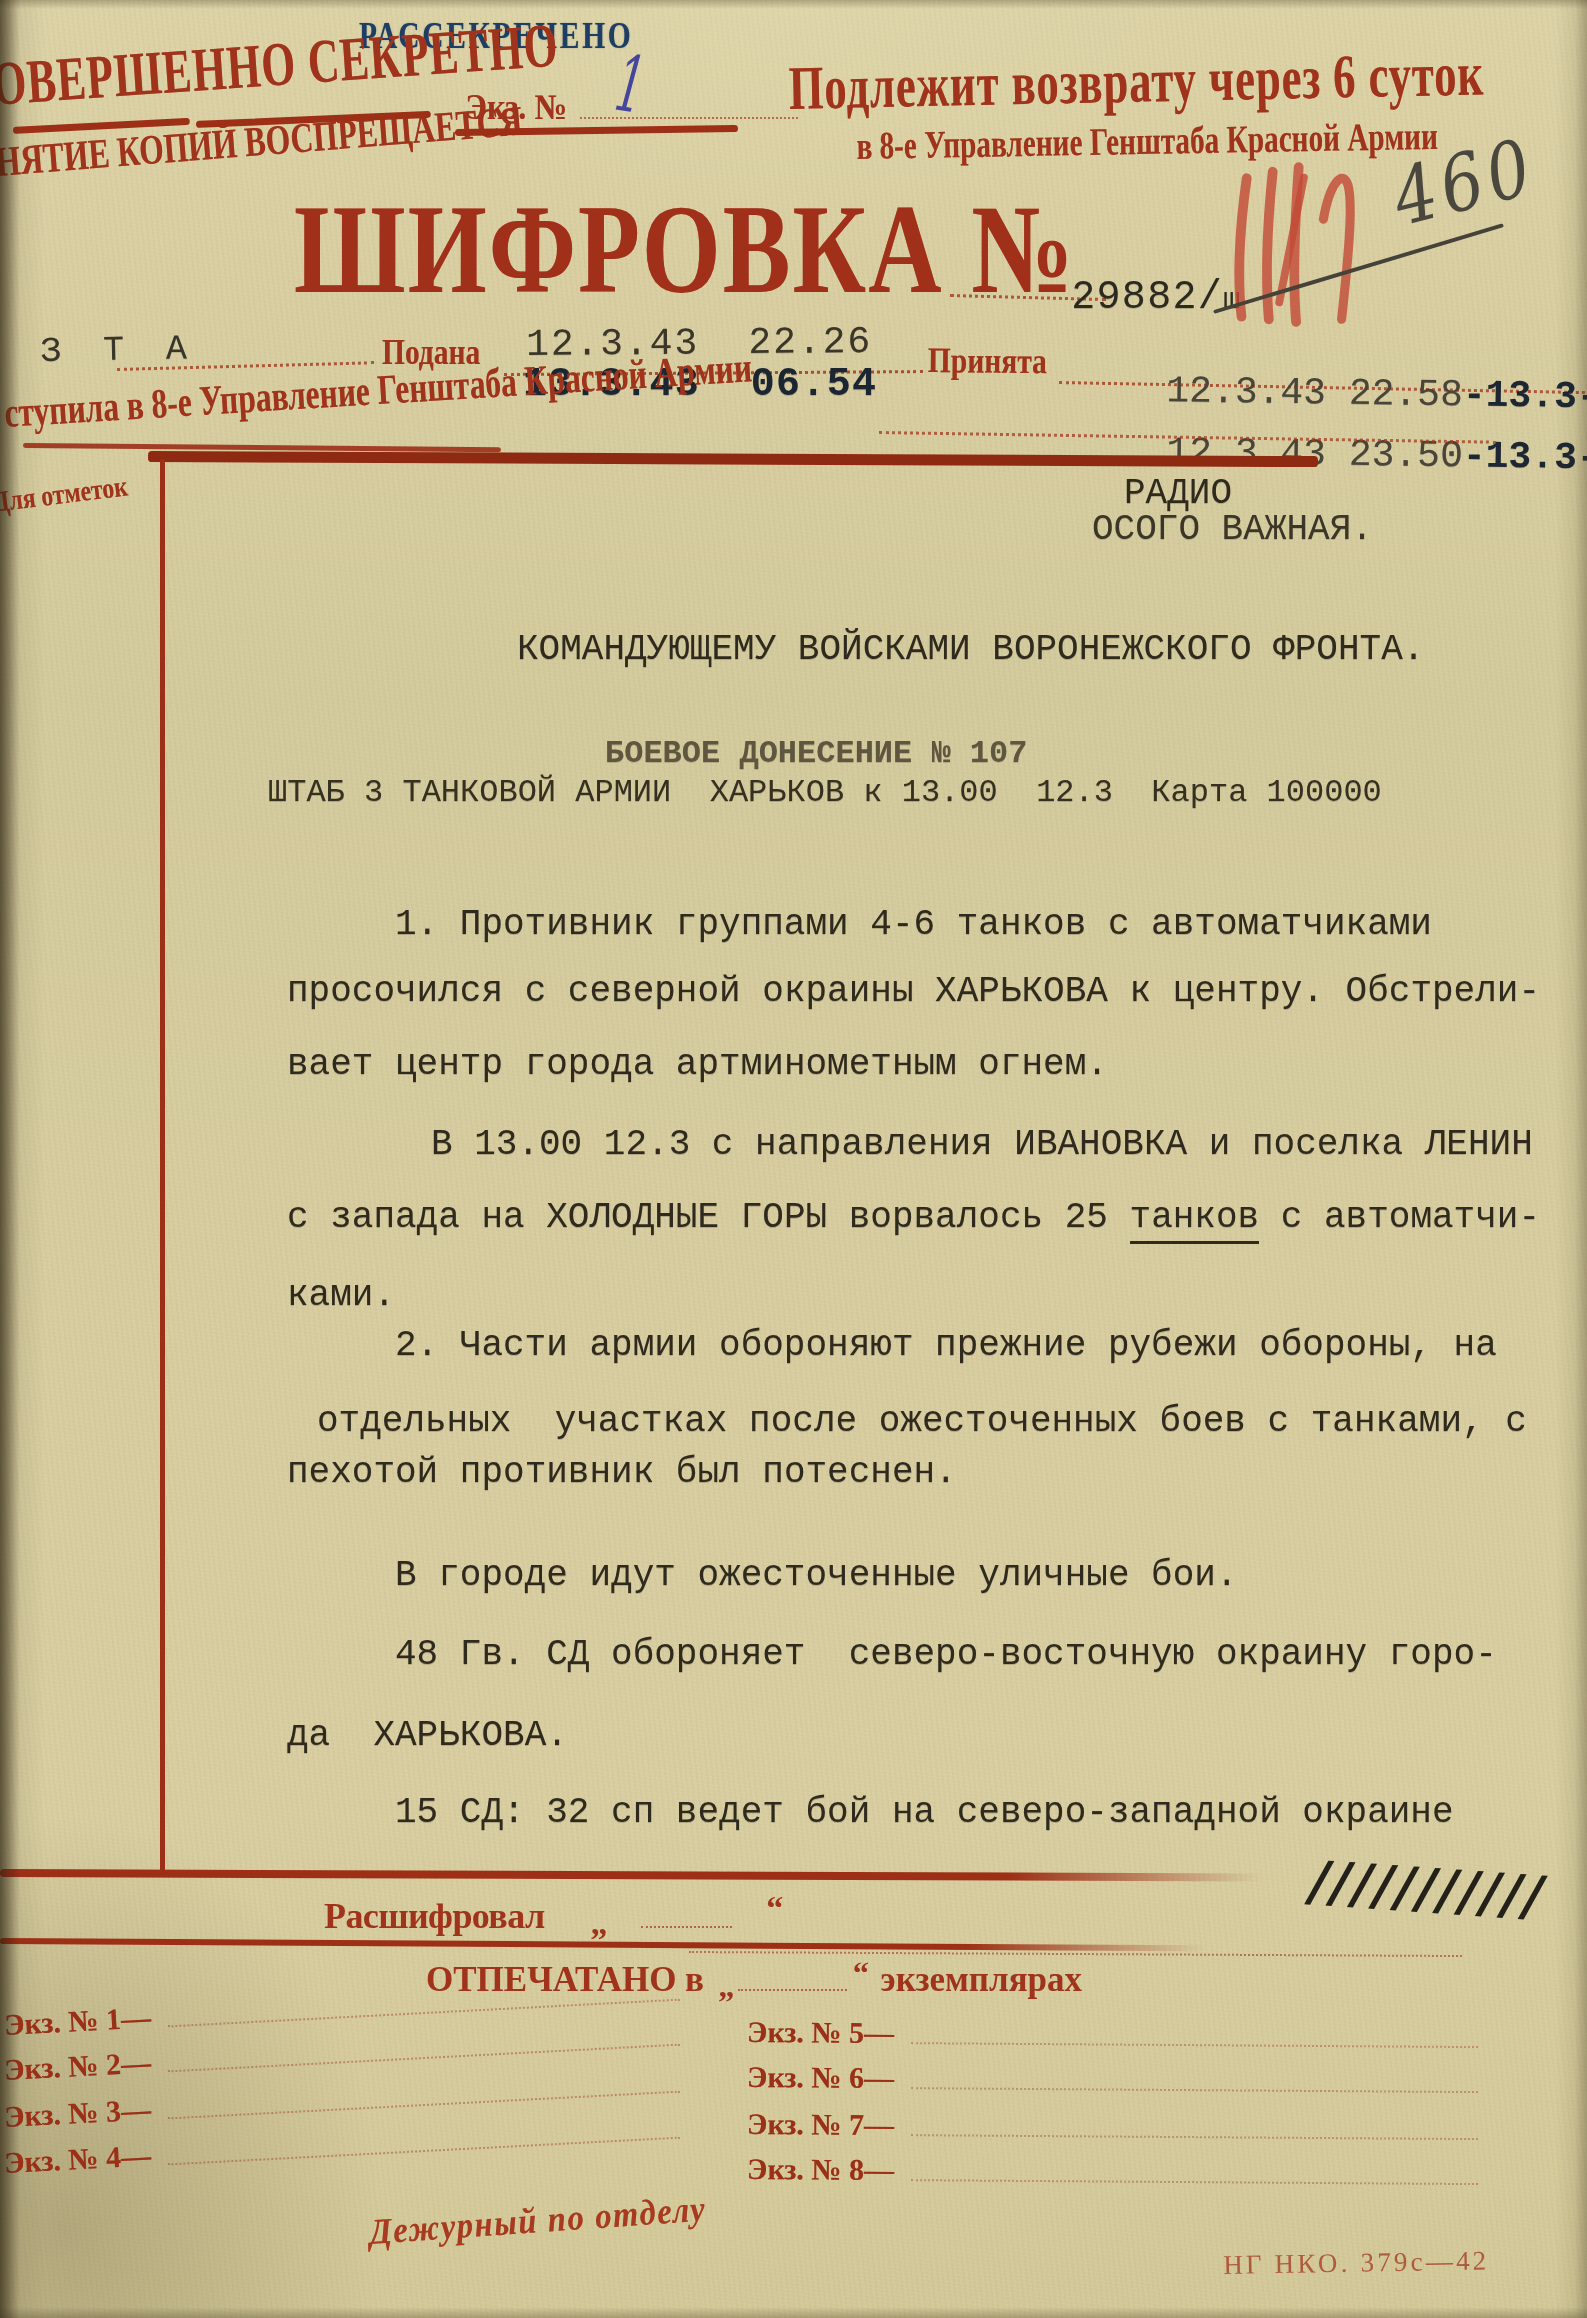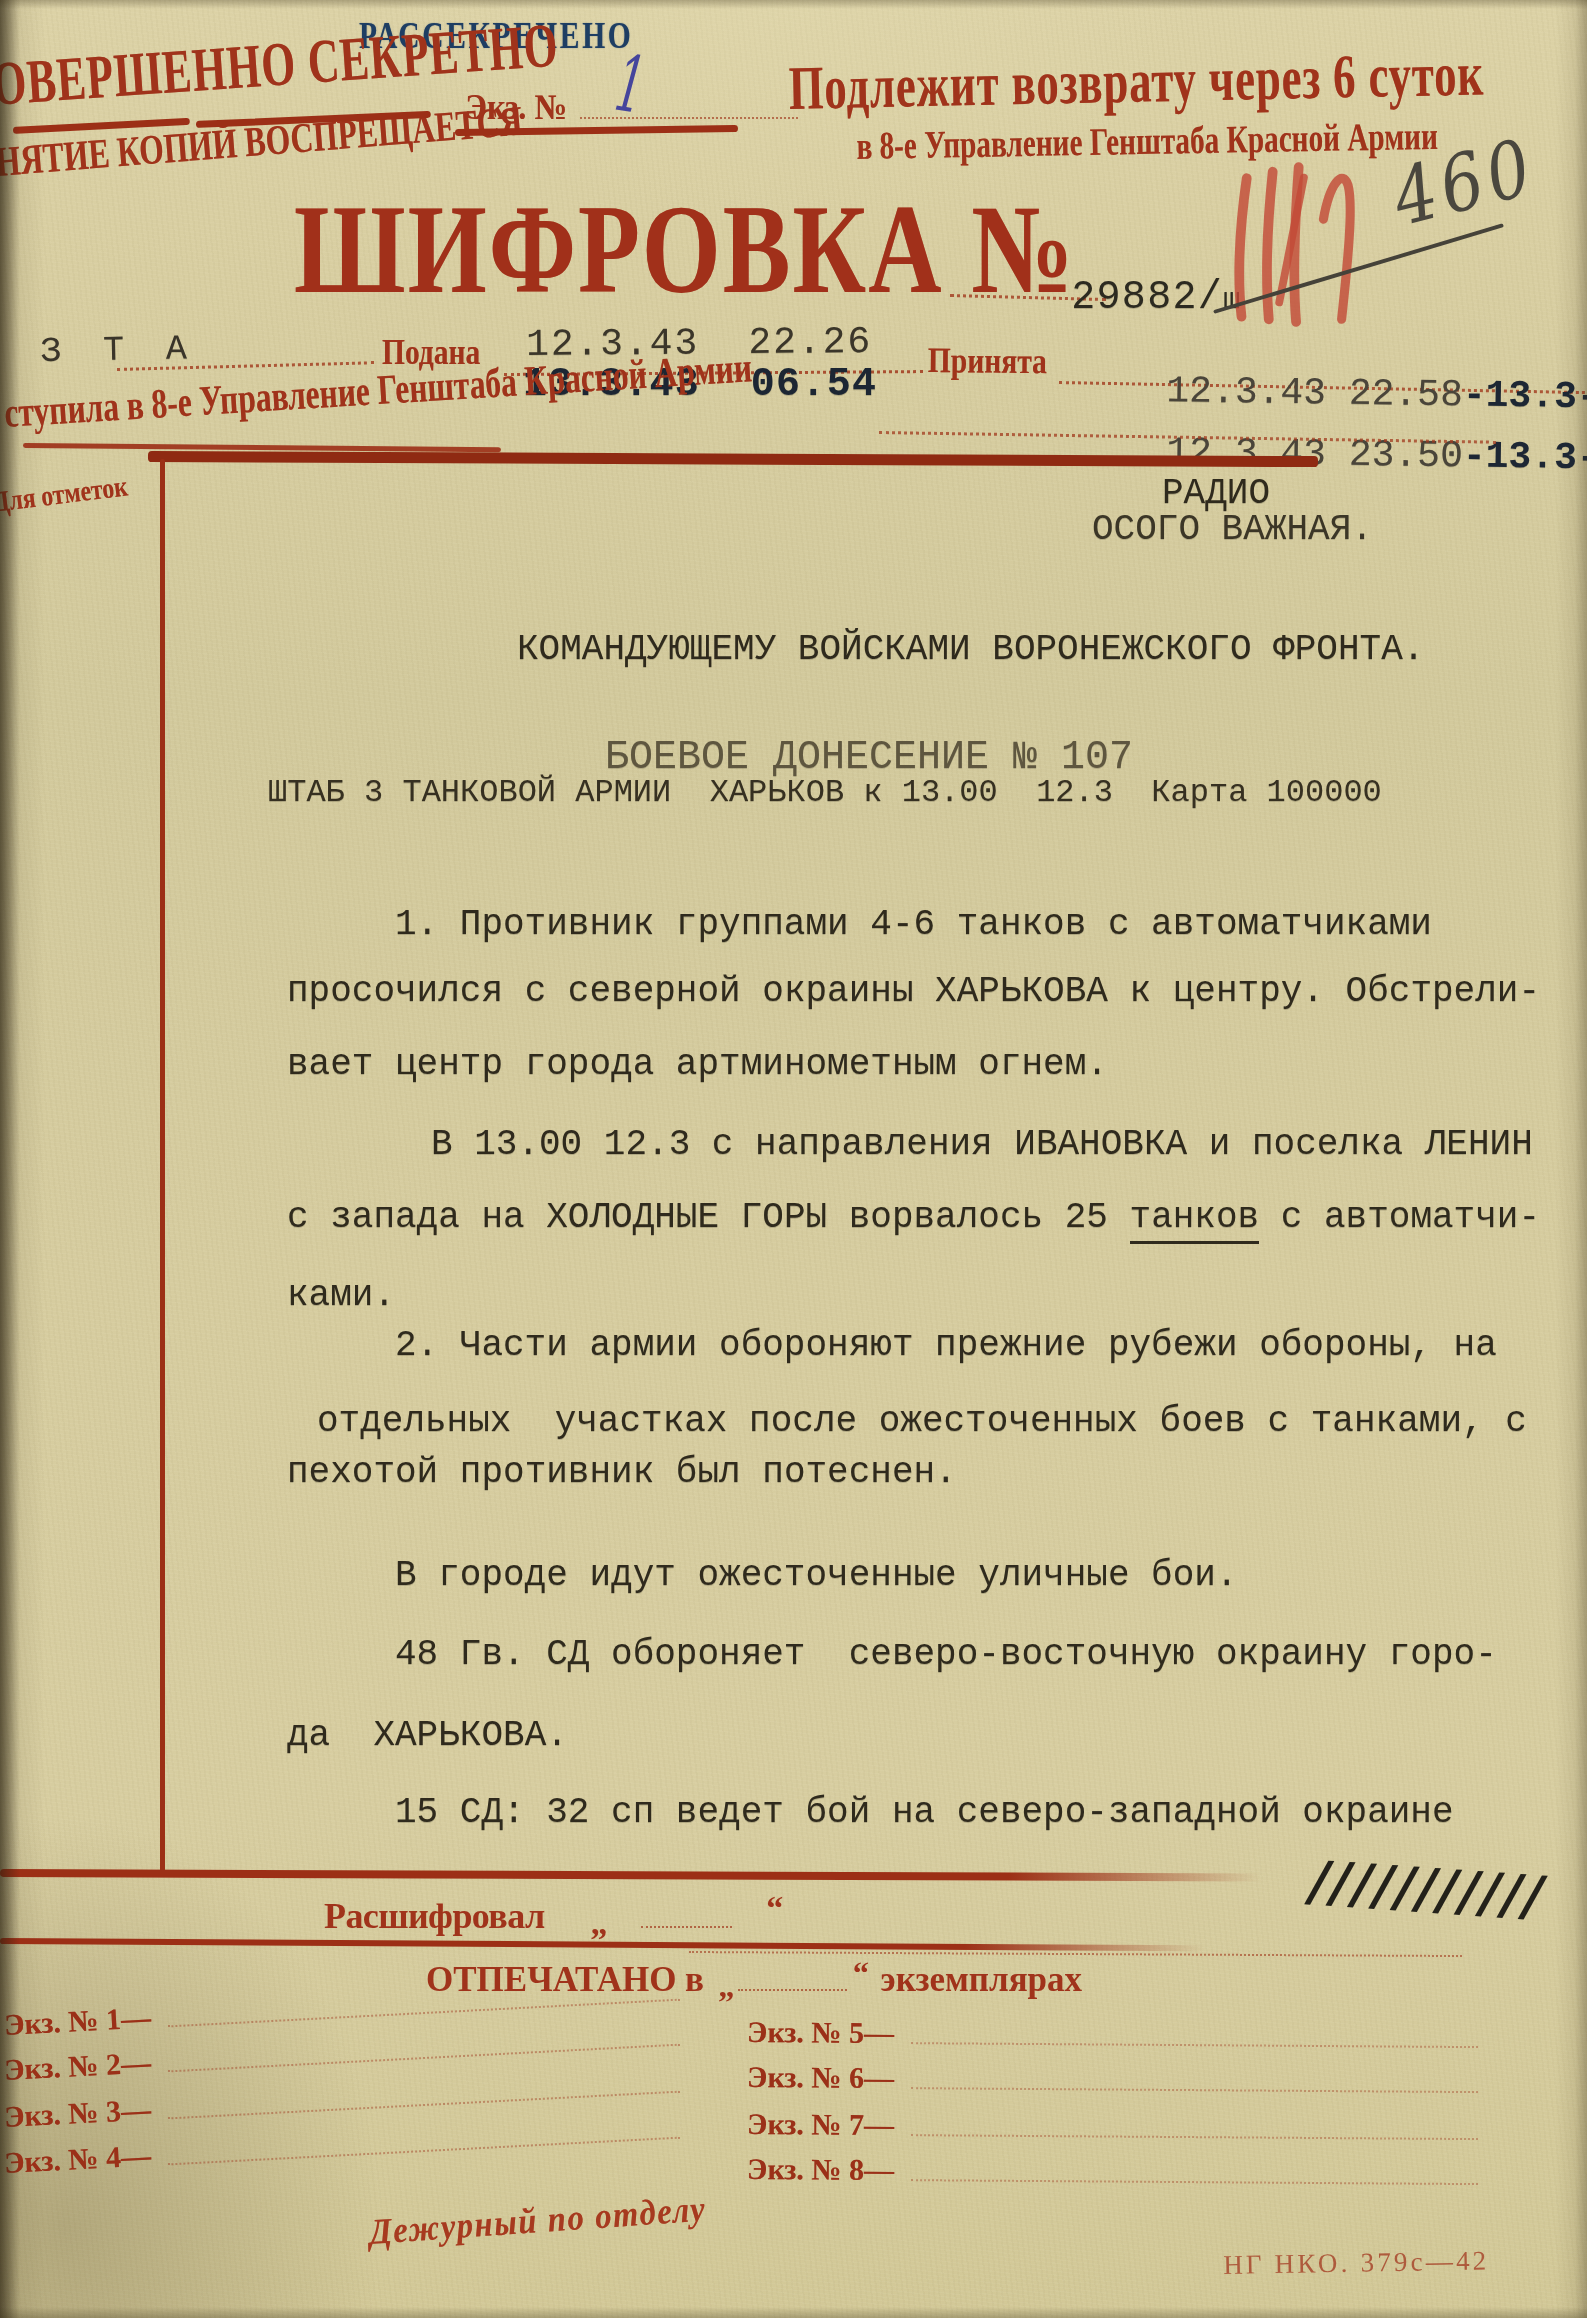--- a/index.html
+++ b/index.html
@@ -83,24 +83,24 @@
     <span style="color:#4a453a;">12.3.43 23.50</span><span style="color:#1d2734;font-weight:700;">-13.3-8.20</span>
   </div>
   <div class="dotted" style="left:879px;top:431px;width:617px;transform:rotate(0.9deg);opacity:.75;"></div>
   <div class="red-serif" style="left:2.6px;top:389px;font-size:42px;transform:rotate(-3.5deg) scaleX(.75);">ступила в 8-е Управление Генштаба Красной Армии</div>
 
   <div class="rline" style="left:23.4px;top:443px;width:478px;height:4.5px;transform:rotate(0.5deg);opacity:.9;"></div>
   <div class="rline" style="left:148px;top:451px;width:1170px;height:11px;transform:rotate(0.25deg);background:#8f2a12;"></div>
   <div class="rline" style="left:160px;top:459px;width:4.5px;height:1413px;"></div>
   <div class="red-serif" style="left:-9px;top:486px;font-size:29px;transform:rotate(-7deg) scaleX(.82);">Для отметок</div>
 
-  <div class="typed" style="left:1162px;top:476px;font-size:36px;">РАДИО</div>
+  <div class="typed" style="left:1124px;top:476px;font-size:36px;">РАДИО</div>
   <div class="typed" style="left:1092px;top:512px;font-size:36px;opacity:.92;">ОСОГО ВАЖНАЯ.</div>
   <div class="typed" style="left:517px;top:632px;font-size:36px;">КОМАНДУЮЩЕМУ ВОЙСКАМИ ВОРОНЕЖСКОГО ФРОНТА.</div>
-  <div class="typed" style="left:605px;top:738px;font-size:40px;color:#4f4733;opacity:.88;">БОЕВОЕ ДОНЕСЕНИЕ № 107</div>
+  <div class="typed" style="left:605px;top:738px;font-size:32px;color:#4f4733;opacity:.88;font-weight:bold;">БОЕВОЕ ДОНЕСЕНИЕ № 107</div>
   <div class="typed" style="left:268px;top:777px;font-size:32px;color:#363021;">ШТАБ 3 ТАНКОВОЙ АРМИИ  ХАРЬКОВ к 13.00  12.3  Карта 100000</div>
 
   <div id="body-lines" style="position:absolute;inset:0;">
       <div class="typed body-line" style="left: 395px; top: 907px;">1. Противник группами 4-6 танков с автоматчиками</div>
       <div class="typed body-line" style="left: 287px; top: 974px;">просочился с северной окраины ХАРЬКОВА к центру. Обстрели-</div>
       <div class="typed body-line" style="left: 287px; top: 1047px;">вает центр города артминометным огнем.</div>
       <div class="typed body-line" style="left: 431px; top: 1127px;">В 13.00 12.3 с направления ИВАНОВКА и поселка ЛЕНИН</div>
       <div class="typed body-line" style="left: 287px; top: 1200px;"><span>с запада на ХОЛОДНЫЕ ГОРЫ ворвалось 25 </span><span class="tunder">танков</span><span> с автоматчи-</span></div>
       <div class="typed body-line" style="left: 287px; top: 1278px;">ками.</div>
       <div class="typed body-line" style="left: 395px; top: 1328px;">2. Части армии обороняют прежние рубежи обороны, на</div>

